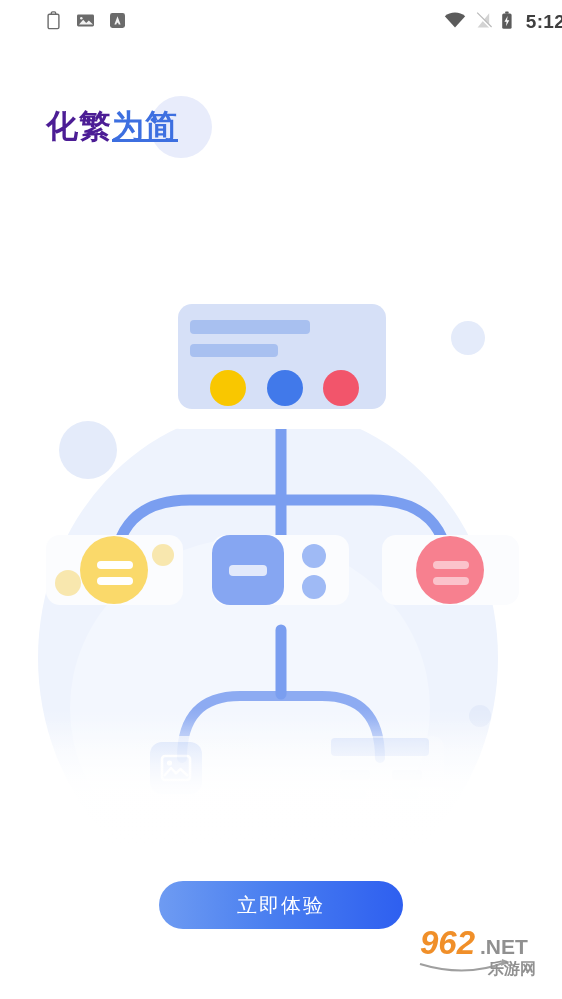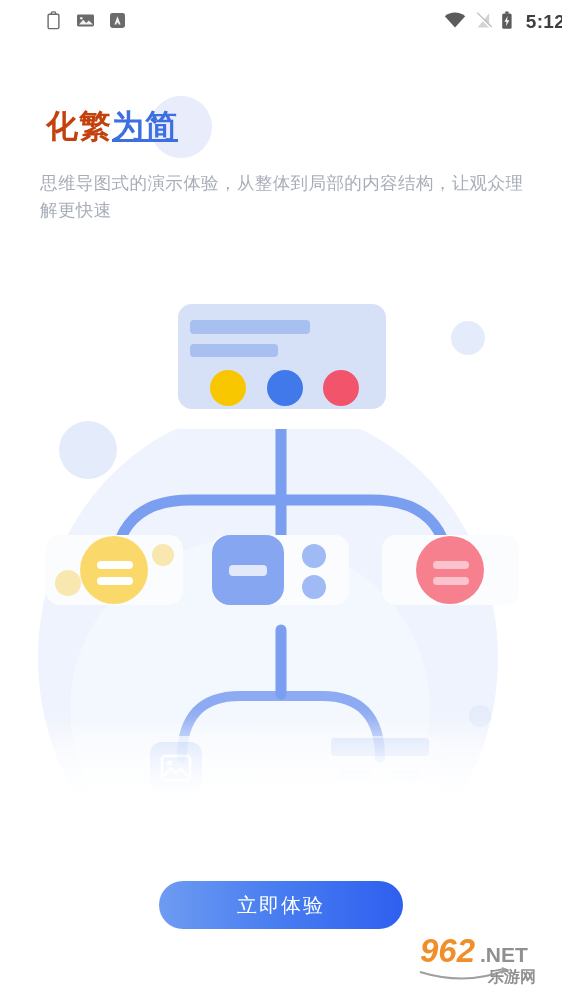--- a/index.html
+++ b/index.html
@@ -43,21 +43,21 @@
     left:104px; top:-8px;
     width:62px; height:62px; border-radius:50%;
     background:#e8ecfb;
     z-index:-1;
   }
   .title {
     font-size:32px; line-height:44px;
     font-weight:700; letter-spacing:1px;
     white-space:nowrap;
   }
-  .title .t-dark { color:#c2410c; }
+  .title .t-dark { color:#4c1d95; }
   .title .t-accent { color:#3d6fe0;text-decoration:underline; }
 
   .subtitle {
     position:absolute; left:40px; top:170px;
     width:486px;
     font-size:17.5px; line-height:27px;
     color:#a8adb8; letter-spacing:0.4px;
     z-index:20;
   }
 
@@ -86,21 +86,21 @@
     color:#ffffff;
     font-family:"Liberation Sans", "DejaVu Sans", sans-serif;
     font-size:20px; letter-spacing:2px;
     cursor:pointer;
     display:flex; align-items:center; justify-content:center;
     z-index:30;
   }
 
   
   .watermark {
-    position:absolute; right:8px; bottom:10px;
+    position:absolute; right:8px; bottom:18px;
     width:136px; height:60px;
     z-index:35;
     opacity:0.95;
   }
 </style>
 </head>
 <body>
 
 <div class="screen">
 
@@ -149,21 +149,20 @@
       <span class="sb-time">5:12</span>
     </div>
   </div>
 
   <div class="headline-wrap">
     <div class="title-blob"></div>
     <div class="title">
       <span class="t-dark">化繁</span><span class="t-accent">为简</span>
     </div>
   </div>
-  <div class="subtitle">思维导图式的演示体验，从整体到局部的内容结构，让观众理解更快速</div>
 
   <div class="illus">
     <svg width="562" height="610" viewBox="0 0 562 610">
       <defs>
         <linearGradient id="fadeBottom" x1="0" y1="0" x2="0" y2="1">
           <stop offset="0%" stop-color="#ffffff" stop-opacity="0"></stop>
           <stop offset="60%" stop-color="#ffffff" stop-opacity="0.8"></stop>
           <stop offset="100%" stop-color="#ffffff" stop-opacity="1"></stop>
         </linearGradient>
         <clipPath id="clipAll">

